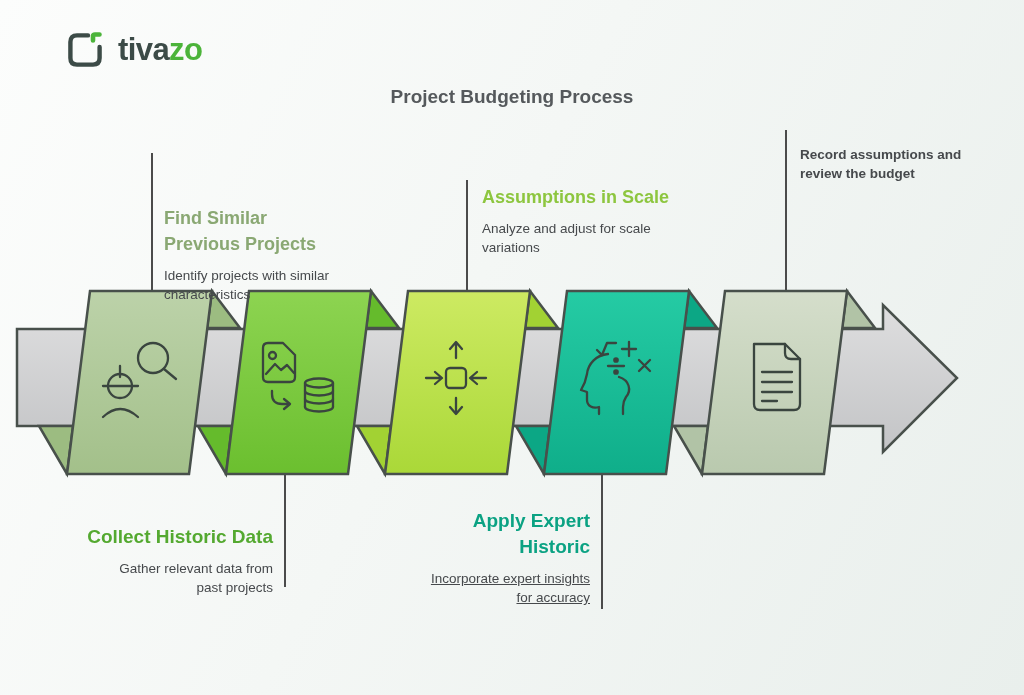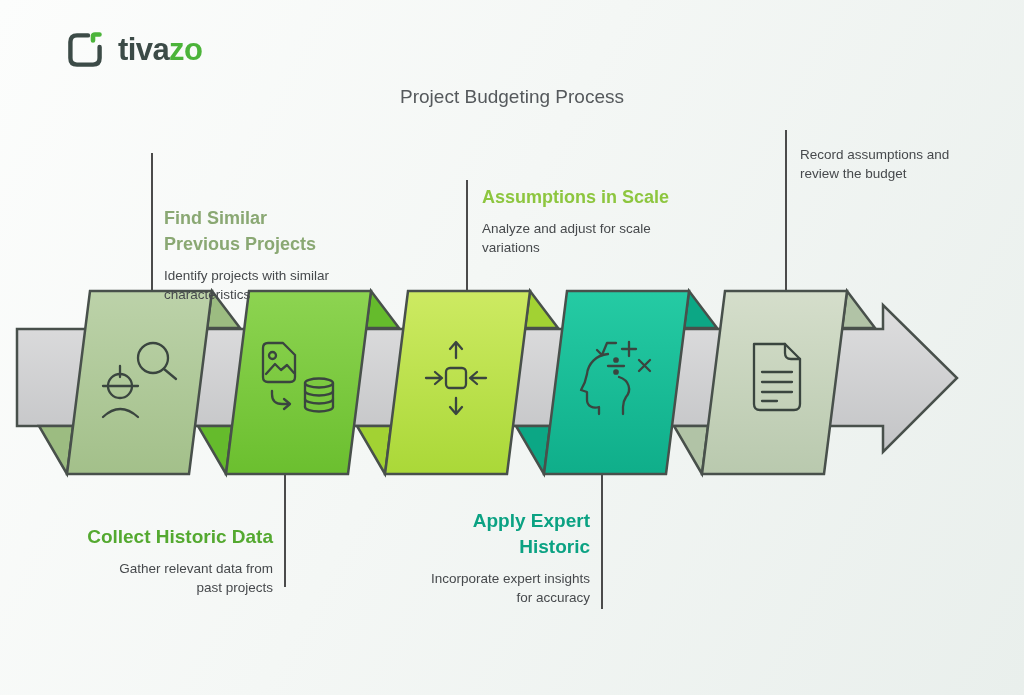--- a/index.html
+++ b/index.html
@@ -4,21 +4,21 @@
 <style>
   html,body{margin:0;padding:0;background:#dfe5e2;}
   body{font-family:"Liberation Sans","DejaVu Sans",sans-serif;}
   .stage{position:relative;width:1024px;height:695px;margin:0 auto;overflow:hidden;
          background:linear-gradient(118deg,#fcfdfc 0%,#f4f7f5 45%,#e9efec 100%);}
   
   .brand{position:absolute;left:66px;top:31px;display:flex;align-items:center;gap:14px;justify-content:space-between;}
   .brand-text{font-size:31px;font-weight:700;letter-spacing:-0.6px;line-height:36px;}
   
   .page-title{position:absolute;left:0;right:0;top:86px;margin:0;text-align:center;
-              font-size:19px;font-weight:400;}
+              font-size:19px;font-weight:700;}
   
   .diagram{position:absolute;left:0;top:0;width:1024px;height:695px;display:block;}
   .shapes{stroke-width:2.5;stroke-linejoin:miter;}
   .icon{fill:none;stroke-width:2.3;stroke-linecap:round;stroke-linejoin:round;}
   .connectors{stroke-width:2;}
   
   .callout{position:absolute;}
   .callout .callout-title{font-size:18px;font-weight:700;line-height:26px;}
   .callout .callout-desc{margin-top:9px;font-size:13.5px;line-height:19px;}
   .callout.bottom{text-align:right;}
@@ -165,40 +165,40 @@
     <div class="callout-title" style="color: rgb(141, 198, 63);">
       <span class="ln">Assumptions in Scale</span>
     </div>
     <div class="callout-desc" style="color: rgb(70, 73, 76);">
       <span class="ln">Analyze and adjust for scale</span>
       <span class="ln">variations</span>
     </div>
   </div>
 
   <div class="callout top c5" style="left:800px;top:136px;width:200px;">
-    <div class="callout-desc" style="color: rgb(70, 73, 76);">
+    <div class="callout-desc" style="color: rgb(70, 73, 76); font-weight: bold;">
       <span class="ln">Record assumptions and</span>
       <span class="ln">review the budget</span>
     </div>
   </div>
 
   <div class="callout bottom c2" style="right:751px;top:508px;width:260px;margin-top:16px;">
     <div class="callout-title" style="color: rgb(84, 169, 48);">
       <span class="ln">Collect Historic Data</span>
     </div>
     <div class="callout-desc" style="color: rgb(70, 73, 76);">
       <span class="ln">Gather relevant data from</span>
       <span class="ln">past projects</span>
     </div>
   </div>
 
   <div class="callout bottom c4" style="right:434px;top:508px;width:260px;">
     <div class="callout-title" style="color: rgb(11, 162, 131);">
       <span class="ln">Apply Expert</span>
       <span class="ln">Historic</span>
     </div>
-    <div class="callout-desc" style="color: rgb(70, 73, 76);">
+    <div class="callout-desc" style="color: rgb(70, 73, 76); text-decoration: underline;">
       <span class="ln">Incorporate expert insights</span>
       <span class="ln">for accuracy</span>
     </div>
   </div>
 
 </div>
 
 </body></html>

